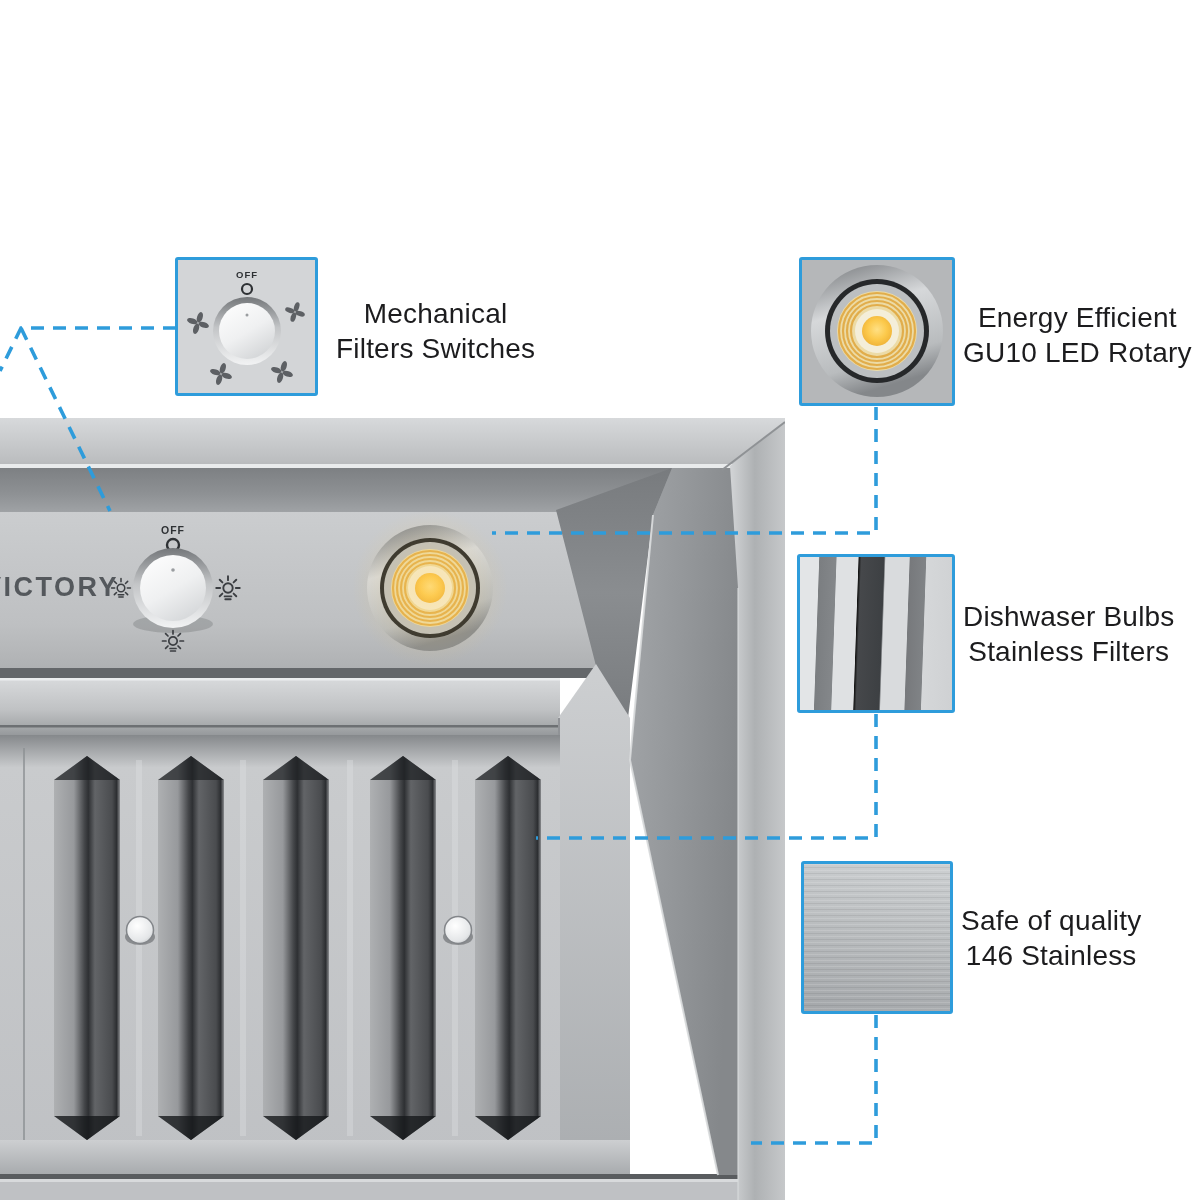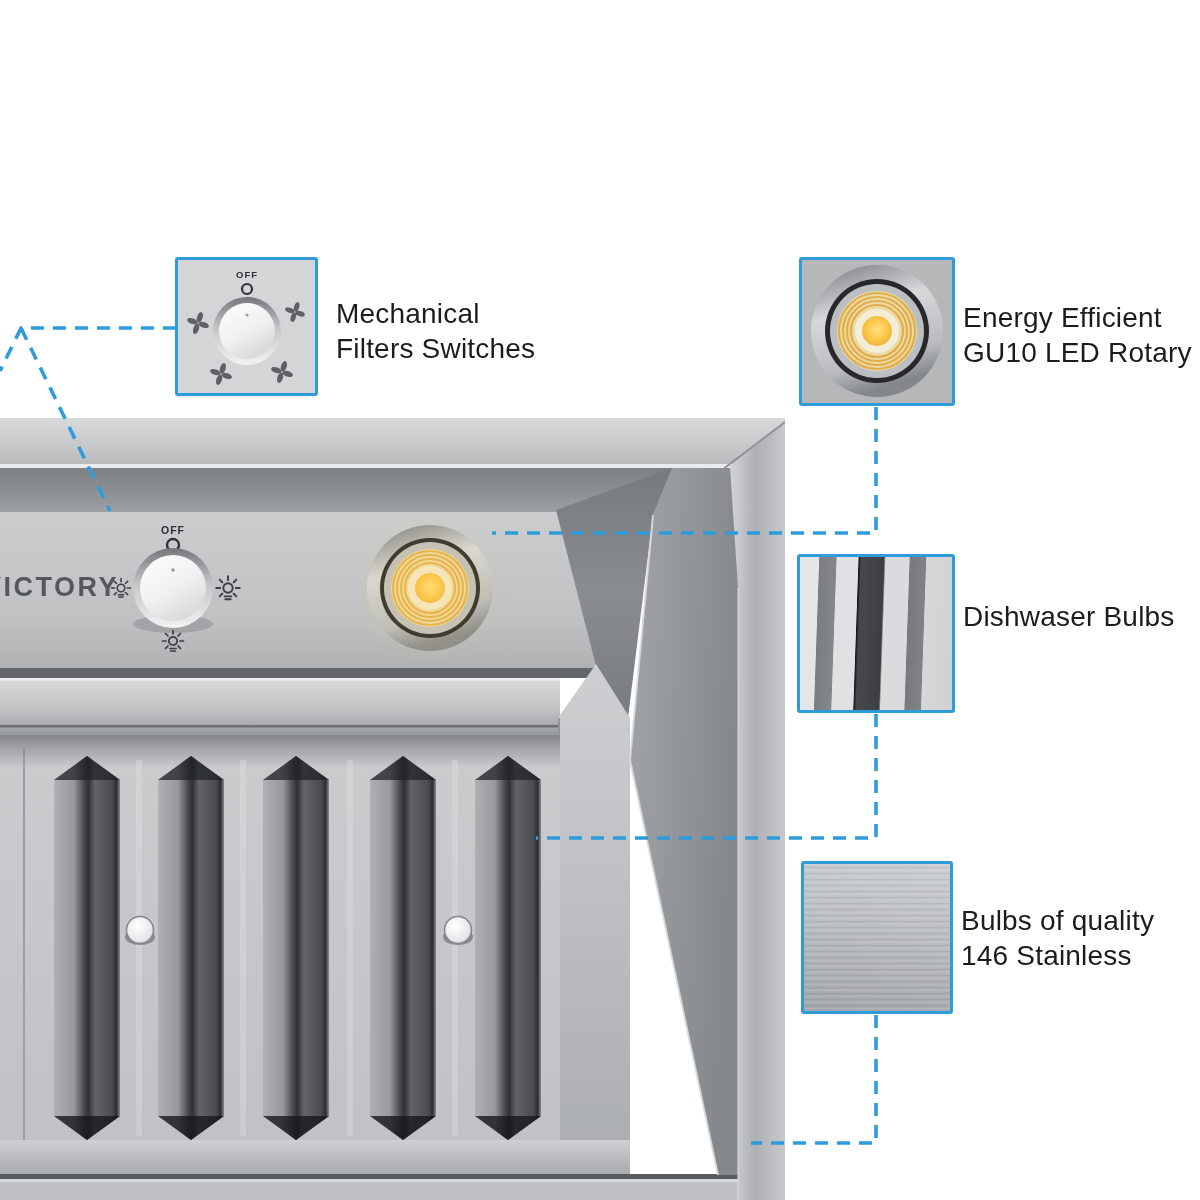--- a/index.html
+++ b/index.html
@@ -15,21 +15,21 @@
     background:linear-gradient(92deg,
       #e3e5e7 0%, #e3e5e7 12%, #7b7e81 12.5%, #84878a 23%, #dfe1e3 23.5%,
       #dfe1e3 37%, #141414 37.5%, #46484b 39%, #3d4043 53.5%, #d9dbdd 54.5%,
       #d9dbdd 69.5%, #77797c 70%, #808386 80%, #d5d7d9 80.5%, #cfd1d3 100%);}
   .callout-stainless{left:801px;top:861px;width:152px;height:153px;
     background:
       repeating-linear-gradient(180deg, rgba(255,255,255,0.14) 0px, rgba(255,255,255,0.14) 1px,
         rgba(0,0,0,0) 1px, rgba(0,0,0,0) 3px, rgba(0,0,0,0.07) 3px, rgba(0,0,0,0.07) 4px,
         rgba(0,0,0,0) 4px, rgba(0,0,0,0) 6px),
       linear-gradient(188deg,#cdd0d2 0%,#bbbec0 45%,#a4a7aa 100%);}
-  .label{position:absolute;font-size:28px;line-height:35px;color:#1c1c1e;letter-spacing:0.2px;white-space:nowrap;}
+  .label{position:absolute;font-size:28px;line-height:35px;color:#1c1c1e;letter-spacing:0.2px;white-space:nowrap;text-align:center;}
   .label-rotary{left:336px;top:296px;}
   .label-led{left:963px;top:300px;}
   .label-filters{left:963px;top:599px;}
   .label-stainless{left:961px;top:903px;}
   .lines-overlay{position:absolute;left:0;top:0;width:1200px;height:1200px;pointer-events:none;}
 </style>
 </head>
 <body>
 
 <div class="stage">
@@ -292,25 +292,26 @@
     </svg>
   </div>
   <div class="label label-led">
     <div>Energy Efficient</div>
     <div>GU10 LED Rotary</div>
   </div>
 
   <div class="callout callout-filters"></div>
   <div class="label label-filters">
     <div>Dishwaser Bulbs</div>
+    <div>Stainless Filters</div>
   </div>
 
   <div class="callout callout-stainless"></div>
   <div class="label label-stainless">
-    <div>Bulbs of quality</div>
+    <div>Safe of quality</div>
     <div>146 Stainless</div>
   </div>
 
   <svg class="lines-overlay" width="1200" height="1200" viewBox="0 0 1200 1200">
     <g fill="none" stroke="#2E9CDB" stroke-width="3.6" stroke-dasharray="13 9">
       <path d="M176,328 L21,328 L0,371 M21,328 L110,511"></path>
       <path d="M876,407 L876,533 L492,533"></path>
       <path d="M876,714 L876,838 L536,838"></path>
       <path d="M876,1015 L876,1143 L751,1143"></path>
     </g>

